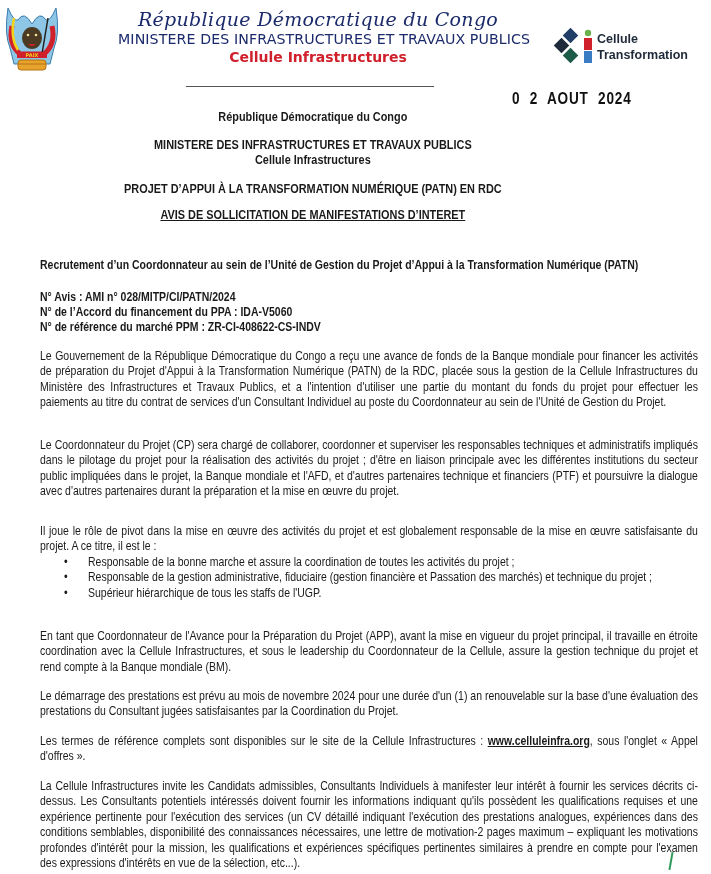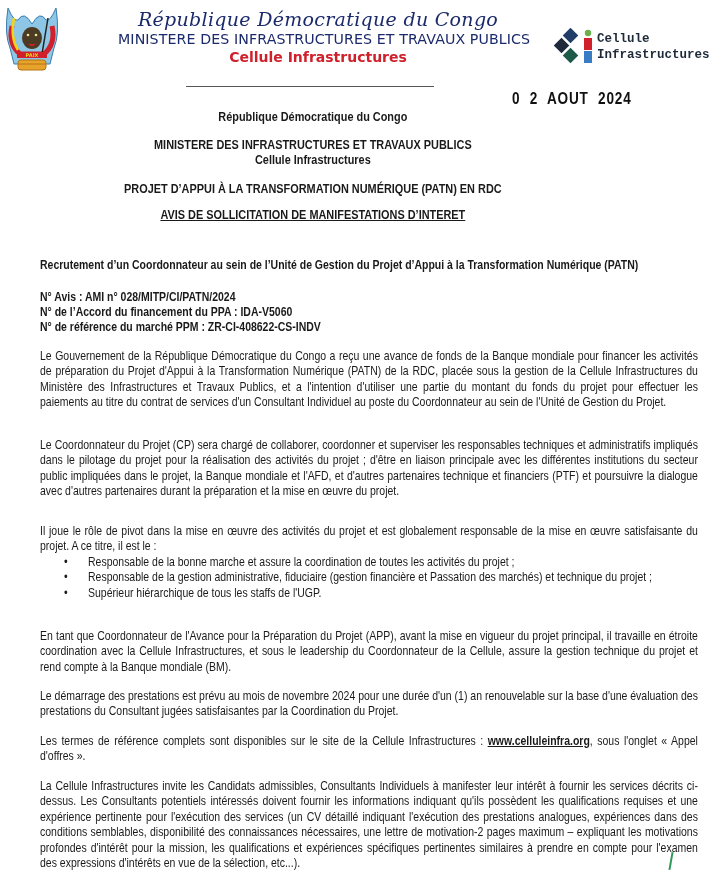--- a/index.html
+++ b/index.html
@@ -10,21 +10,21 @@
   .lh-center { position: absolute; left: 118px; top: 8px; width: 400px; text-align: center; }
   .lh-script { font-family: "DejaVu Serif", serif; font-style: italic; color: #1b2a6b;
                font-size: 19px; letter-spacing: 0.3px; line-height: 22px; }
   .lh-ministry { font-family: "DejaVu Sans", sans-serif; color: #1b2a6b; font-size: 14.2px;
                  line-height: 18px; white-space: nowrap; letter-spacing: 0.1px; }
   .lh-cellule { color: #d0202b; font-weight: bold; font-size: 14px; line-height: 18px;
                 font-family: "DejaVu Sans", sans-serif; }
   .lh-rule { position: absolute; left: 186px; top: 86px; width: 248px; height: 1px; background: #555; }
   .logo { position: absolute; left: 553px; top: 28px; width: 150px; height: 40px; }
   .logo-text { position: absolute; left: 44px; top: 3px; font-weight: bold; font-size: 12.5px;
-               line-height: 16px; color: #1e2a3a; font-family: Liberation Mono, monospace; }
+               line-height: 16px; color: #1e2a3a; font-family: Liberation Sans, sans-serif; }
   .stamp { position: absolute; left: 512px; top: 89px; font-family: "Liberation Sans Narrow","Liberation Sans", sans-serif;
            font-size: 17px; font-weight: bold; letter-spacing: 1px; transform: scaleX(0.8); transform-origin: left;
            word-spacing: 6px; color: #111; }
   .t { position: absolute; font-size: 12.2px; line-height: 15.4px; transform: scaleX(0.86); transform-origin: left top; }
   .center { text-align: center; left: 0; width: 711px; transform: none; }
   .bold { font-weight: bold; }
   .head { font-size: 12.4px; font-weight: bold; transform: scaleX(0.88); }
   .para { left: 40px; width: 765px; text-align: justify; }
   .ul { text-decoration: underline; }
   .bullets { position: absolute; left: 88px; width: 710px; transform: scaleX(0.86); transform-origin: left top;
@@ -65,21 +65,21 @@
     <svg width="44" height="40" viewBox="0 0 44 40">
       <rect x="12" y="2" width="11" height="11" transform="rotate(45 17.5 7.5)" fill="#1f3d66"></rect>
       <rect x="3" y="12" width="11" height="11" transform="rotate(45 8.5 17.5)" fill="#1e2a3a"></rect>
       <rect x="12" y="22" width="11" height="11" transform="rotate(45 17.5 27.5)" fill="#1d5a48"></rect>
       <circle cx="35" cy="5" r="3.2" fill="#6ab04c"></circle>
       <rect x="31" y="10" width="8" height="12" fill="#d0202b"></rect>
       <rect x="31" y="23" width="8" height="12" fill="#3a7cc4"></rect>
     </svg>
     <div class="logo-text">
       <div>Cellule</div>
-      <div>Infrastructures</div>
+      <div>Transformation</div>
     </div>
   </div>
 </div>
 
 <div class="stamp">0 2  AOUT  2024</div>
 
 <div class="t center head" style="top:110px;">République Démocratique du Congo</div>
 <div class="t center head" style="top:138px;">MINISTERE DES INFRASTRUCTURES ET TRAVAUX PUBLICS</div>
 <div class="t center head" style="top:153px;">Cellule Infrastructures</div>
 <div class="t center head" style="top:182px;">PROJET D’APPUI À LA TRANSFORMATION NUMÉRIQUE (PATN) EN RDC</div>

